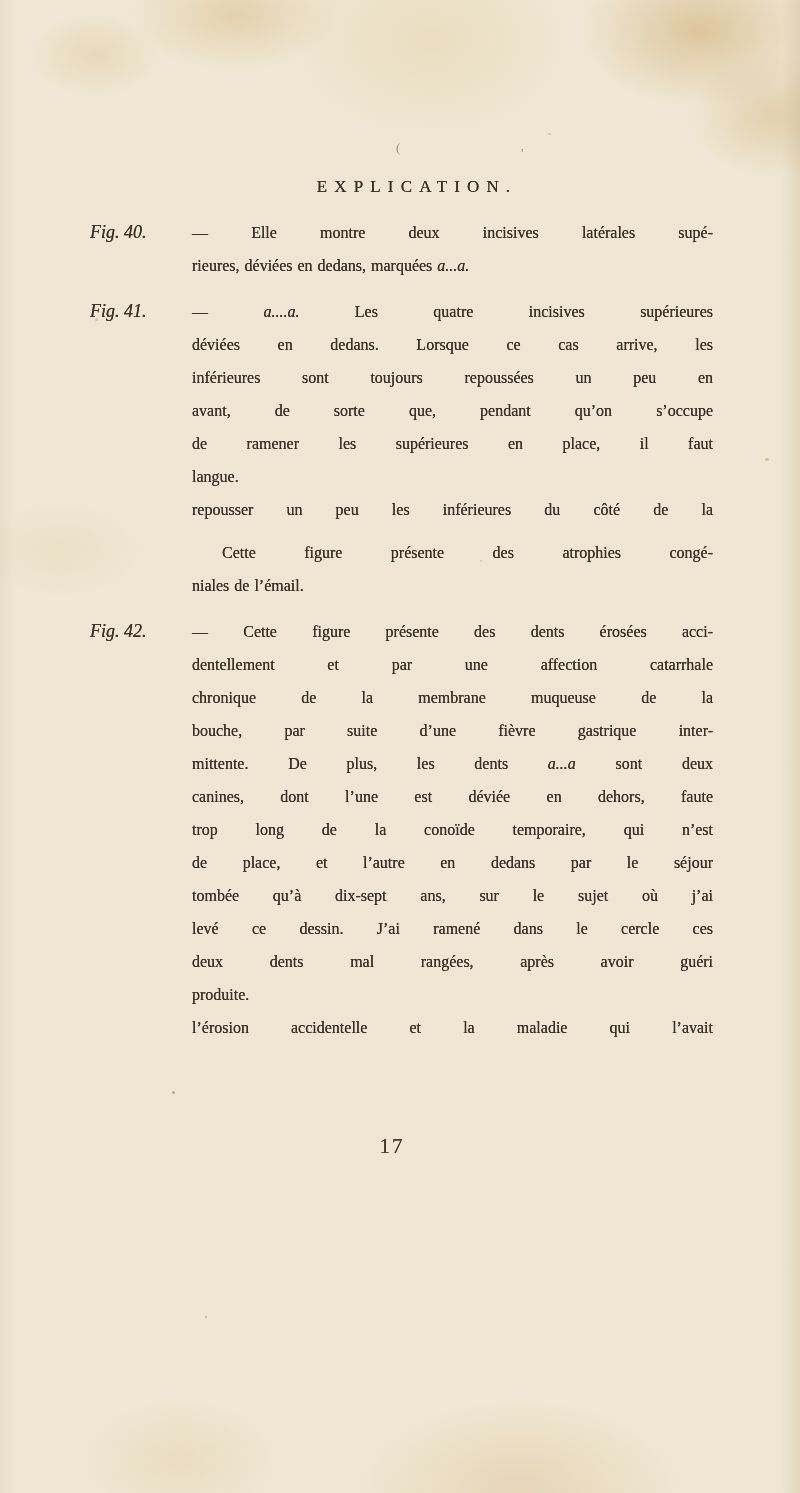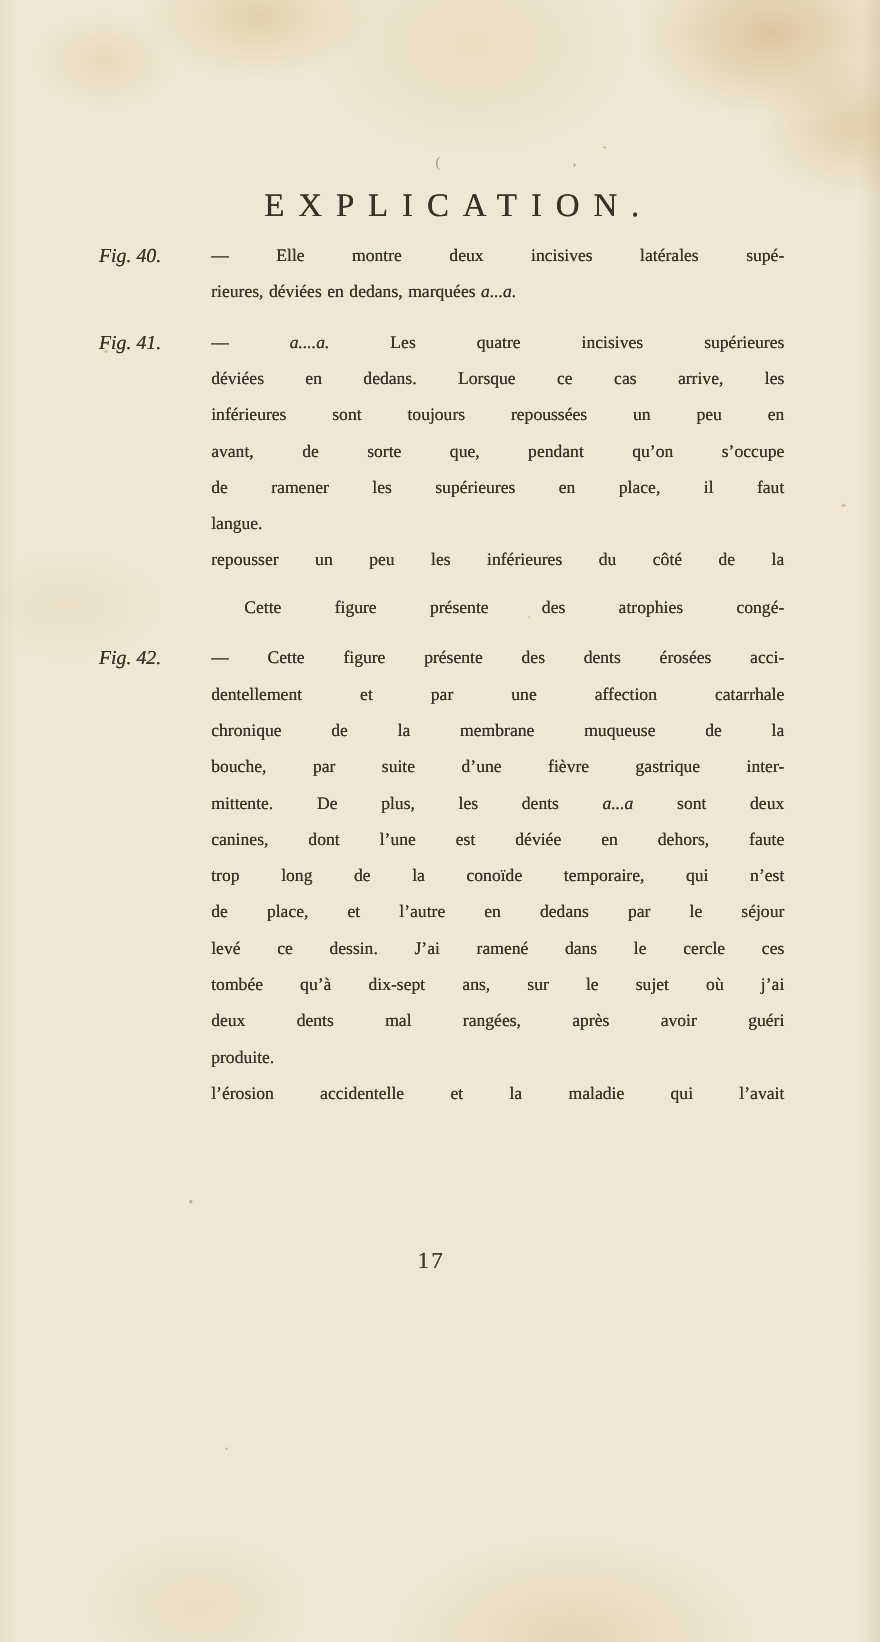--- a/index.html
+++ b/index.html
@@ -22,21 +22,21 @@
       radial-gradient(ellipse 140px 90px  at 180px 1460px,rgba(205,160,95,0.15), rgba(205,160,95,0) 70%),
       linear-gradient(to left,  rgba(160,130,90,0.18), rgba(160,130,90,0) 18px),
       linear-gradient(to right, rgba(170,140,100,0.10), rgba(170,140,100,0) 14px);
   }
   .page-header {
     position: absolute;
     top: 172px;
     left: 417px;
     transform: translateX(-50%);
     white-space: nowrap;
-    font-size: 30px;
+    font-size: 17px;
     line-height: 30px;
     letter-spacing: 0.42em;
     text-shadow: 0 0 0.5px currentColor;
   }
   .entries {
     position: absolute;
     top: 216px;
     left: 192px;
     width: 521px;
   }
@@ -119,35 +119,36 @@
           <div class="line just"><span>— </span><span class="it">a....a.</span><span> Les quatre incisives supérieures</span></div>
           <div class="line just"><span>déviées en dedans. Lorsque ce cas arrive, les</span></div>
           <div class="line just"><span>inférieures sont toujours repoussées un peu en</span></div>
           <div class="line just"><span>avant, de sorte que, pendant qu’on s’occupe</span></div>
           <div class="line just"><span>de ramener les supérieures en place, il faut</span></div>
           <div class="line"><span>langue.</span></div>
           <div class="line just"><span>repousser un peu les inférieures du côté de la</span></div>
         </div>
         <div class="para indent">
           <div class="line just"><span>Cette figure présente des atrophies congé-</span></div>
+          <div class="line"><span>niales de l’émail.</span></div>
         </div>
       </div>
       <div class="entry">
         <div class="fig-label">Fig. 42.</div>
         <div class="para">
           <div class="line just"><span>— Cette figure présente des dents érosées acci-</span></div>
           <div class="line just"><span>dentellement et par une affection catarrhale</span></div>
           <div class="line just"><span>chronique de la membrane muqueuse de la</span></div>
           <div class="line just"><span>bouche, par suite d’une fièvre gastrique inter-</span></div>
           <div class="line just"><span>mittente. De plus, les dents </span><span class="it">a...a</span><span> sont deux</span></div>
           <div class="line just"><span>canines, dont l’une est déviée en dehors, faute</span></div>
           <div class="line just"><span>trop long de la conoïde temporaire, qui n’est</span></div>
           <div class="line just"><span>de place, et l’autre en dedans par le séjour</span></div>
+          <div class="line just"><span>tombée qu’à dix-sept ans, sur le sujet où j’ai</span></div>
           <div class="line just"><span>levé ce dessin. J’ai ramené dans le cercle ces</span></div>
-          <div class="line just"><span>tombée qu’à dix-sept ans, sur le sujet où j’ai</span></div>
           <div class="line just"><span>deux dents mal rangées, après avoir guéri</span></div>
           <div class="line"><span>produite.</span></div>
           <div class="line just"><span>l’érosion accidentelle et la maladie qui l’avait</span></div>
         </div>
       </div>
     </div>
 
   <div class="page-number">17</div>
 </div>
 

